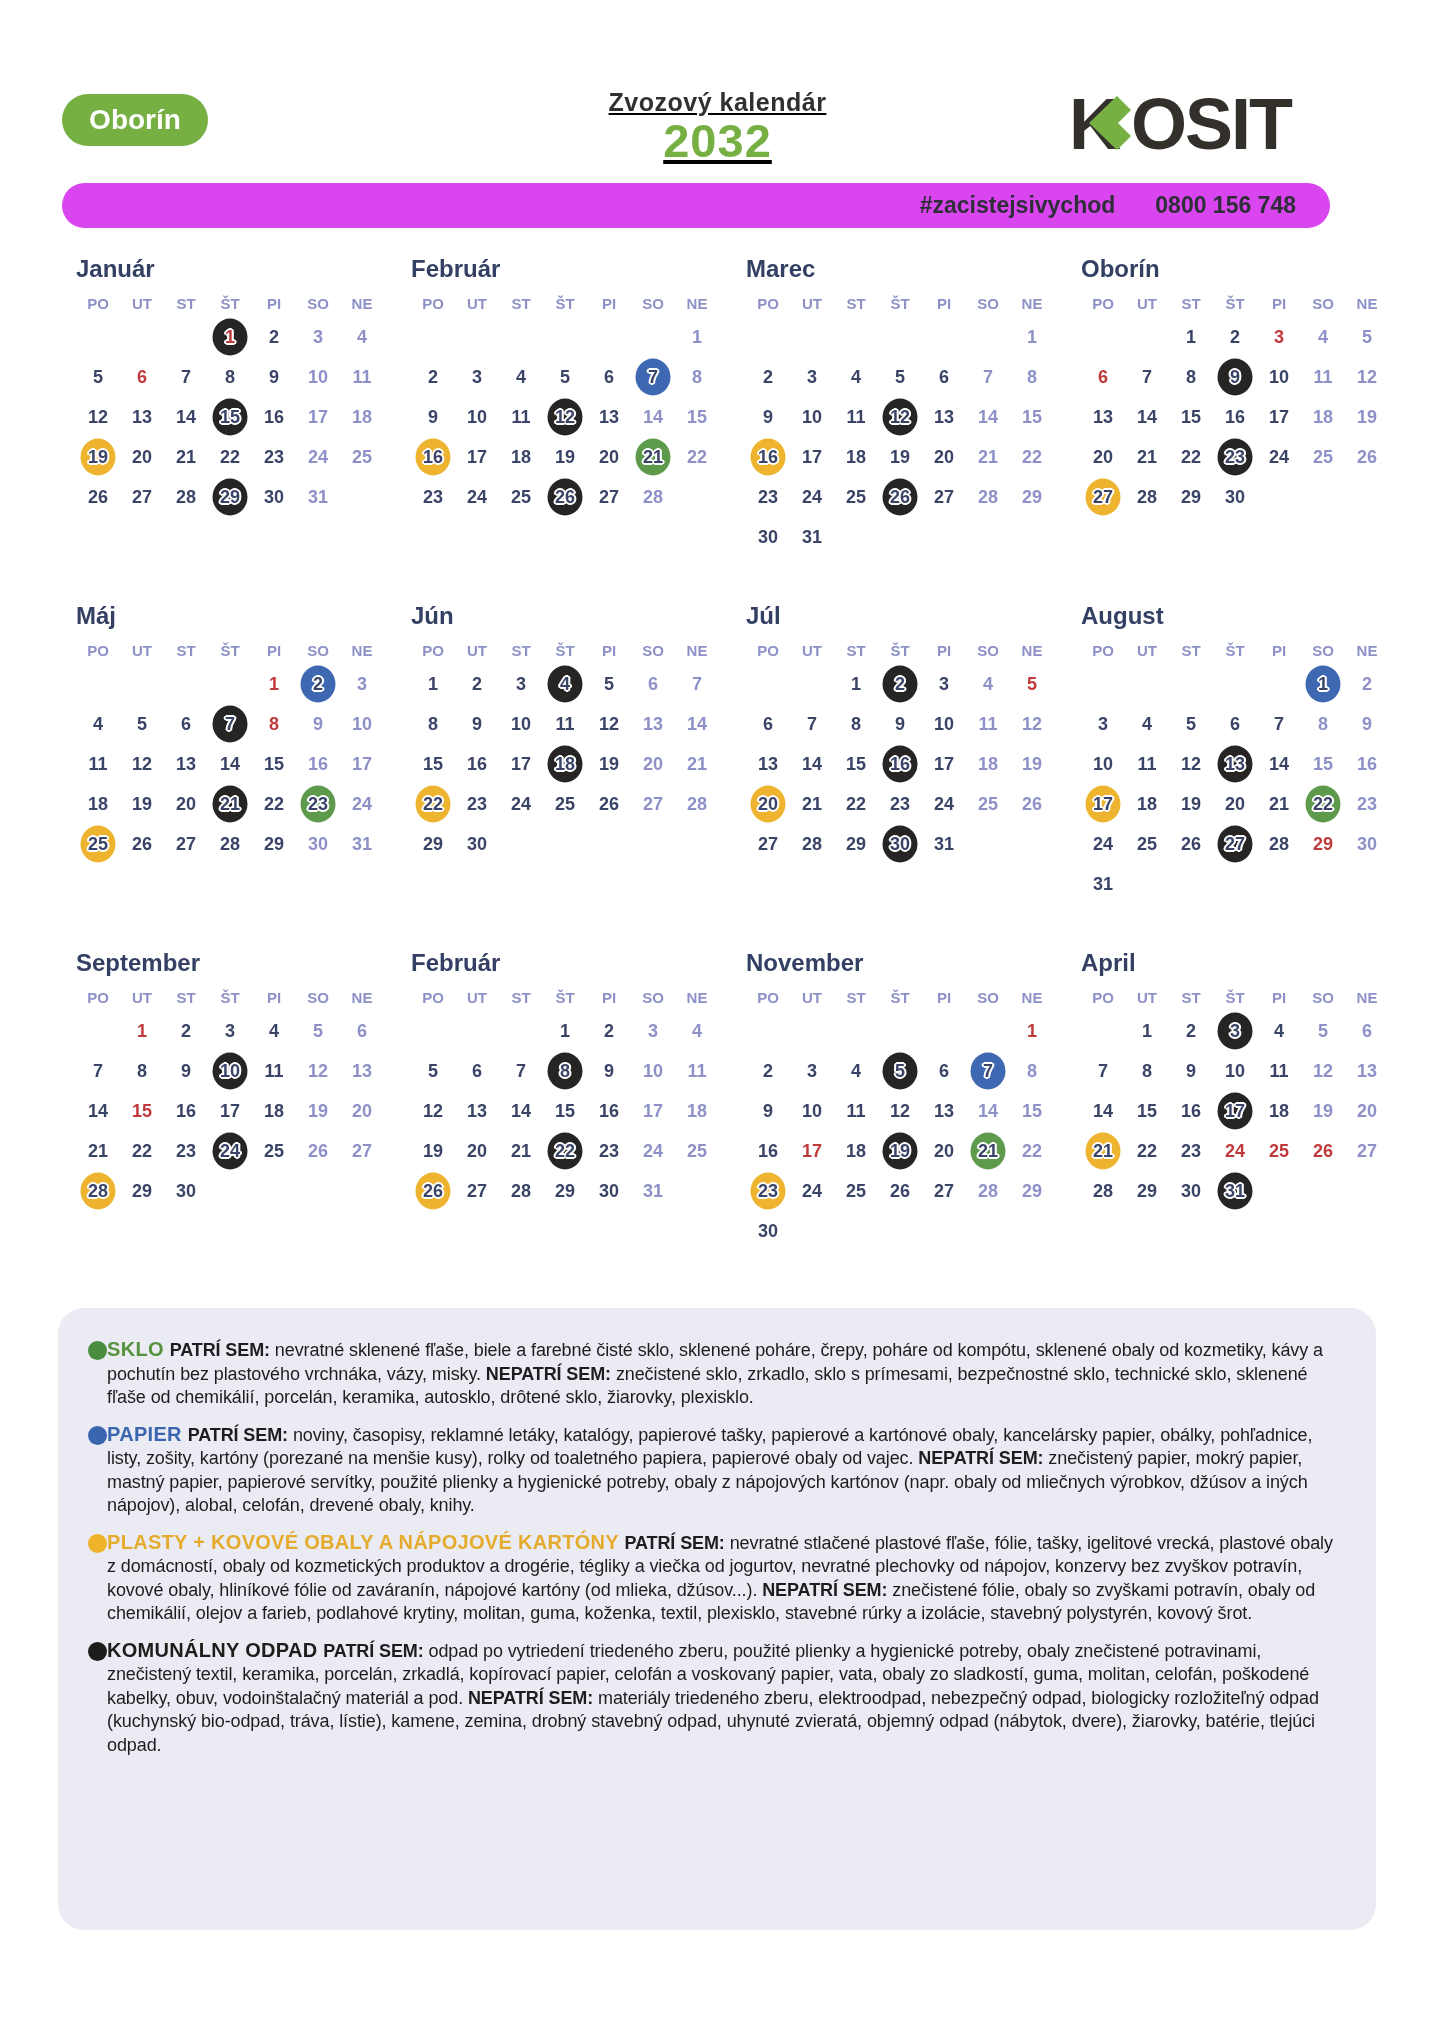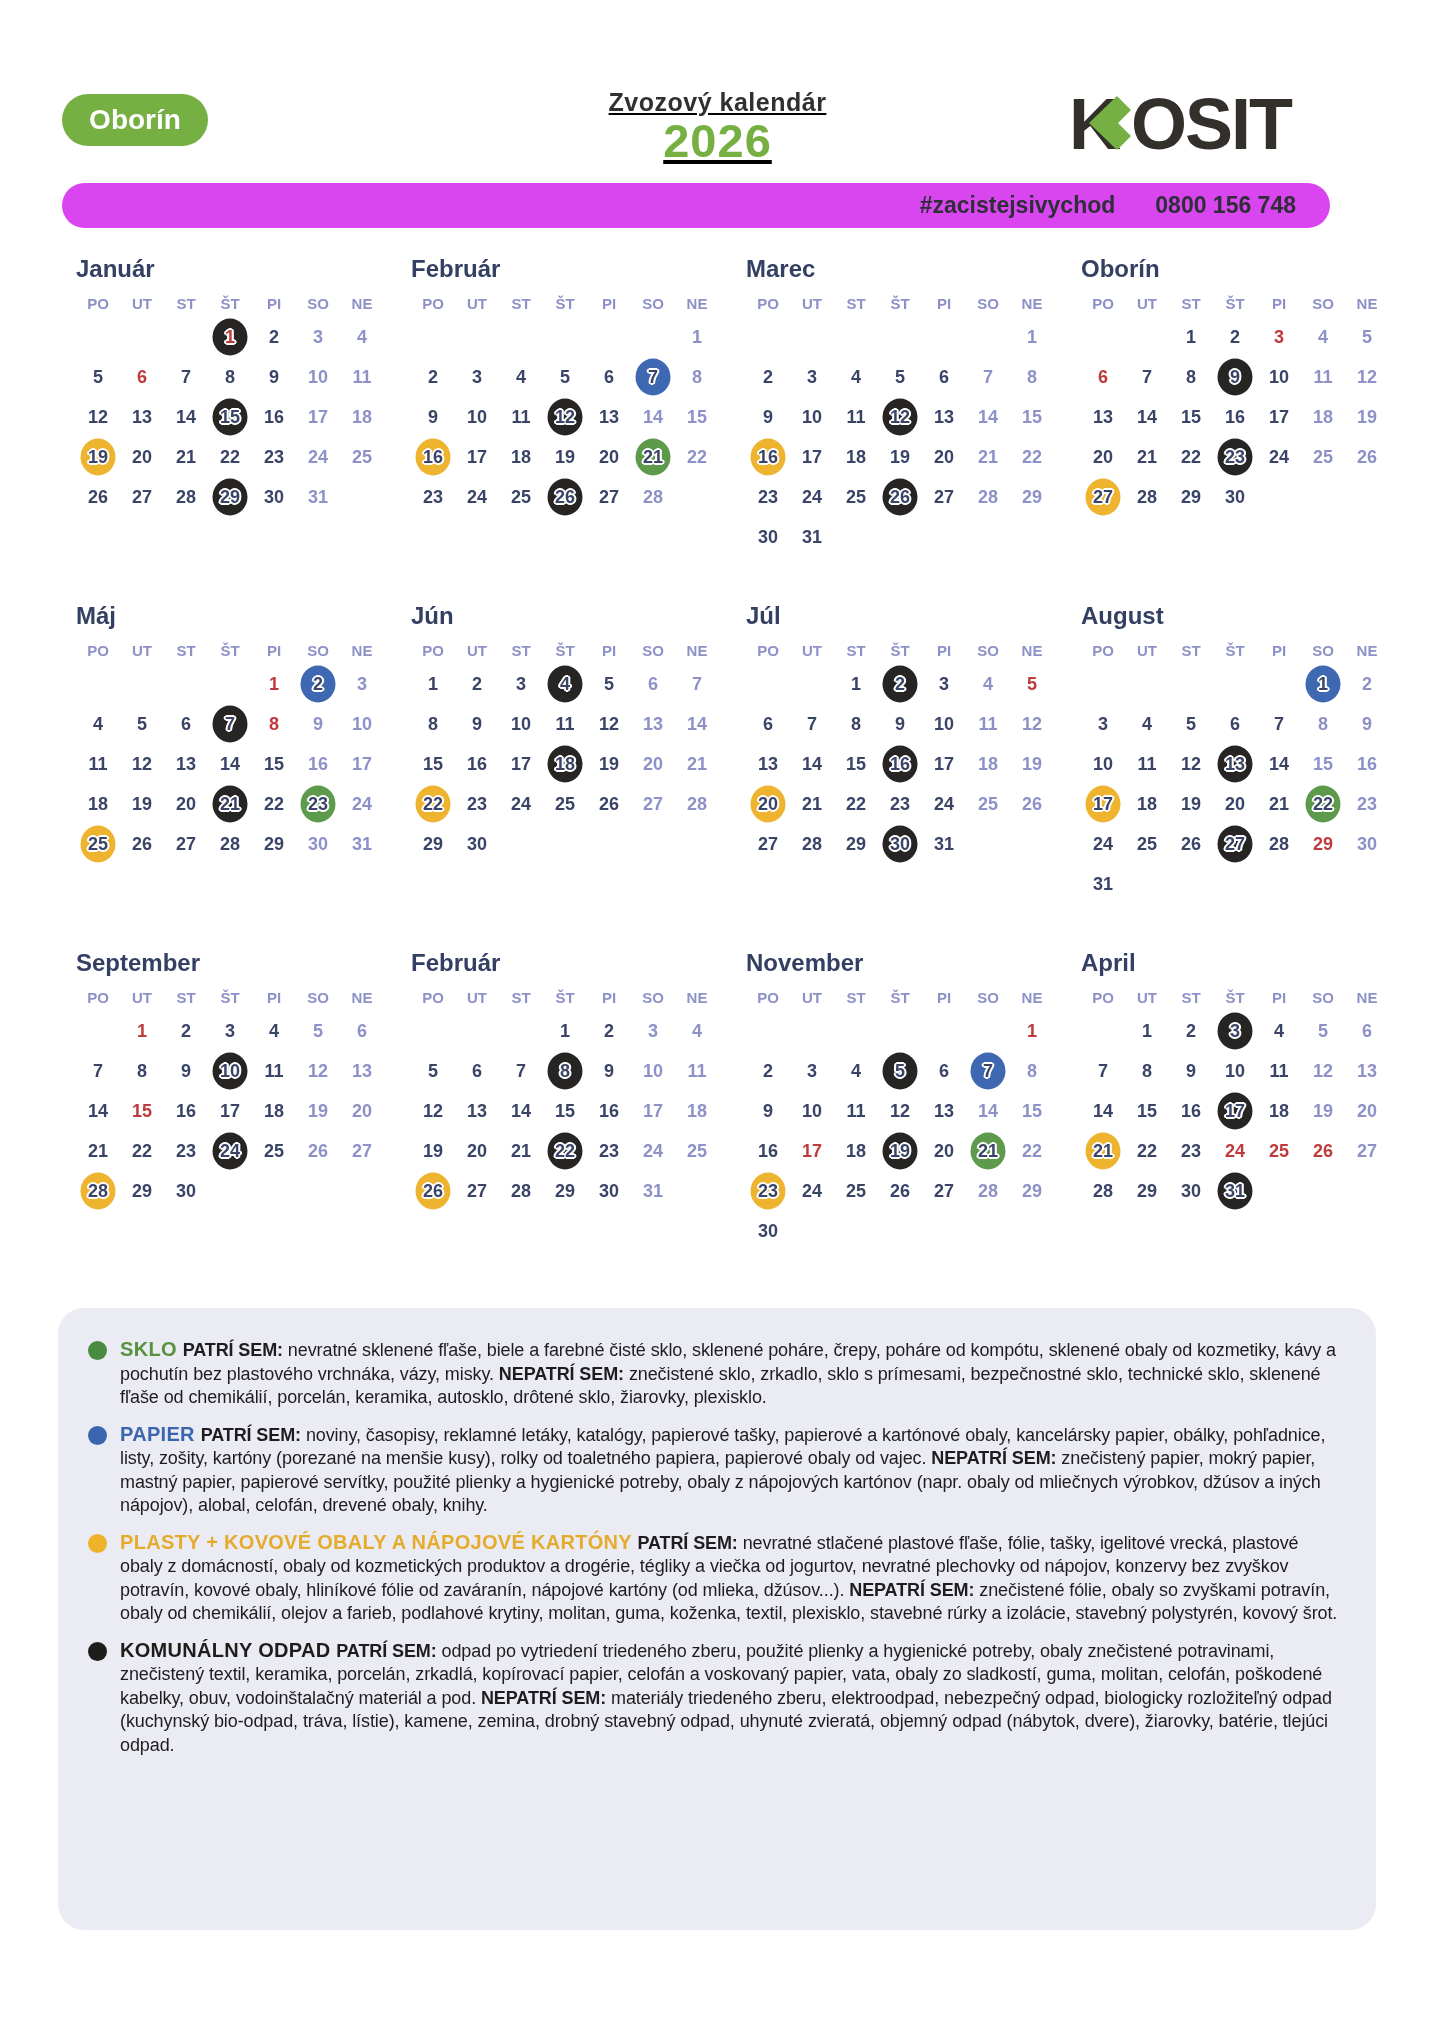--- a/index.html
+++ b/index.html
@@ -41,36 +41,36 @@
   .c-komunal { --cc:#262523; } .c-plasty { --cc:#eeb42f; }
   .c-papier  { --cc:#3e68b2; } .c-sklo   { --cc:#5d9a4c; }
   .cell.circled .num { color:#3a4467;
     text-shadow:-2px 0 0 #fff, 2px 0 0 #fff, 0 -2px 0 #fff, 0 2px 0 #fff,
       -1.4px -1.4px 0 #fff, 1.4px -1.4px 0 #fff, -1.4px 1.4px 0 #fff, 1.4px 1.4px 0 #fff; }
   .cell.circled.hol .num { color:#c03a3c; }
 
   
   .legend { position:absolute; top:1308px; left:58px; width:1318px; min-height:622px;
     background:#ebebf3; border-radius:26px; padding:30px 38px 30px 30px; }
-  .legend-item { display:flex; gap:13px; margin-bottom:13px; }
+  .legend-item { display:flex; margin-bottom:13px; }
   .bullet { flex:none; width:19px; height:19px; border-radius:50%; margin-top:3px; }
   .legend-text { font-size:18px; line-height:23.5px; color:#1d1d1f; letter-spacing:-0.1px; }
   .lg-title { font-weight:bold; font-size:20px; letter-spacing:.3px; }
   .lg-bold { font-weight:bold; }
 </style>
 </head>
 <body>
 
 <div class="header">
   <div class="muni-badge">
     <span>Oborín</span>
   </div>
   <div class="title-wrap">
     <div class="title-main">Zvozový kalendár</div>
-    <div class="title-year">2026</div>
+    <div class="title-year">2032</div>
   </div>
   <div class="logo">
     <svg width="300" height="64" viewBox="0 0 300 64">
       <text x="-4" y="57" font-family="Liberation Sans, sans-serif" font-weight="bold" font-size="72" fill="#33302b">K</text>
       <polygon points="16,31 44,4 58,18 45,31 58,44 44,58" fill="#76b043"></polygon>
       <text x="58" y="57" font-family="Liberation Sans, sans-serif" font-weight="bold" font-size="72" letter-spacing="-2" fill="#33302b">OSIT</text>
     </svg>
   </div>
 </div>
 

